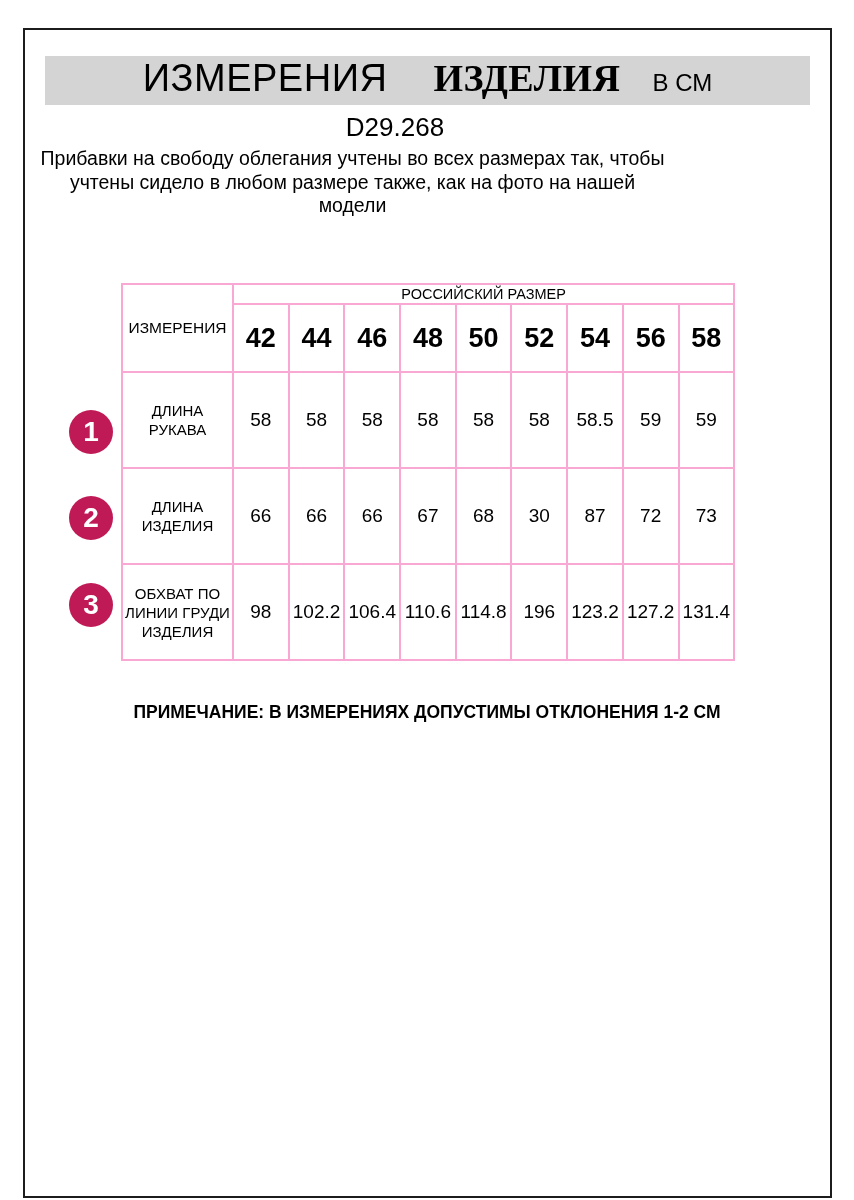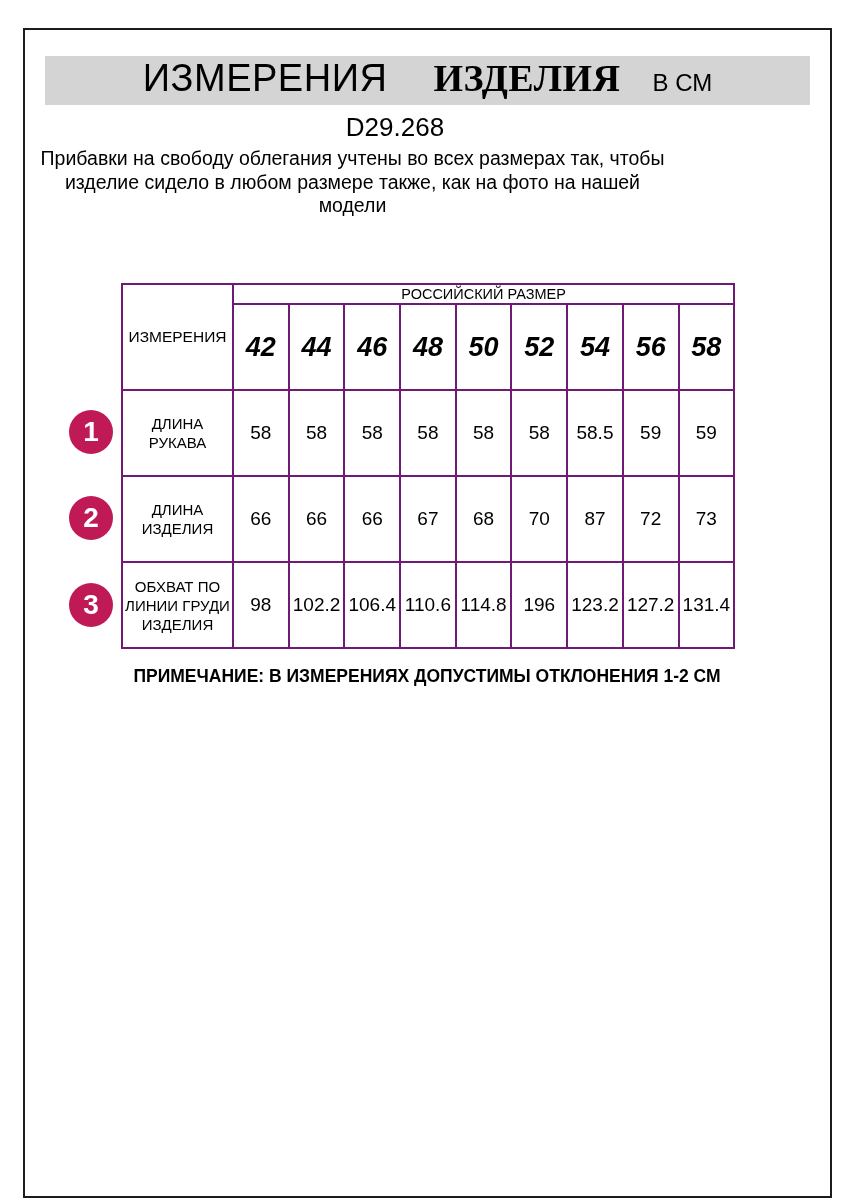--- a/index.html
+++ b/index.html
@@ -28,62 +28,62 @@
   }
   .description {
     position:absolute; left:0; top:147px; width:705px;
     text-align:center; font-size:19.5px; line-height:23.5px;
   }
   table.size-table {
     position:absolute; left:121px; top:283px;
     border-collapse:collapse; table-layout:fixed;
   }
   table.size-table th, table.size-table td {
-    border:2px solid #701a75; text-align:center; vertical-align:middle;
+    border:2px solid #f9a8d4; text-align:center; vertical-align:middle;
     font-weight:400; padding:0;
   }
   col.c-label { width:111px; }
   col.c-size  { width:55.7px; }
   tr.group-row   { height:20px; }
-  tr.size-row    { height:86px;font-style:italic; }
-  tbody tr       { height:86px; }
+  tr.size-row    { height:68px; }
+  tbody tr       { height:96px; }
   .group-head    { font-size:14.5px; }
   tr.size-row th { font-size:27px; font-weight:700; }
   tbody th       { font-size:15px; line-height:19px; padding:0 3px; }
   tbody td       { font-size:19px; }
   .badge {
     position:absolute; left:69px; width:44px; height:44px; border-radius:50%;
     background:var(--accent,#c01a56); color:#ffffff;
     display:flex; align-items:center; justify-content:center;
     font-size:28px; font-weight:700;
   }
   .badge-1 { top:410px; }
   .badge-2 { top:496px; }
   .badge-3 { top:583px; }
   .note {
-    position:absolute; left:0; top:666px; width:854px;
+    position:absolute; left:0; top:702px; width:854px;
     text-align:center; font-size:17.5px; font-weight:700;
   }
 </style>
 </head>
 <body>
 
 <div class="page-border"></div>
 
 <div class="title-banner">
   <span class="title-main">ИЗМЕРЕНИЯ</span>
   <span class="title-emph">ИЗДЕЛИЯ</span>
   <span class="title-units">В СМ</span>
 </div>
 
 <div class="product-code">D29.268</div>
 
 <div class="description">
   <div>Прибавки на свободу облегания учтены во всех размерах так, чтобы</div>
-  <div>изделие сидело в любом размере также, как на фото на нашей</div>
+  <div>учтены сидело в любом размере также, как на фото на нашей</div>
   <div>модели</div>
 </div>
 
 <table class="size-table">
   <colgroup>
     <col class="c-label">
     <col class="c-size">
       <col class="c-size">
       <col class="c-size">
       <col class="c-size">
@@ -123,21 +123,21 @@
         <td>59</td>
         <td>59</td>
       </tr>
       <tr>
         <th>ДЛИНА ИЗДЕЛИЯ</th>
         <td>66</td>
         <td>66</td>
         <td>66</td>
         <td>67</td>
         <td>68</td>
-        <td>70</td>
+        <td>30</td>
         <td>87</td>
         <td>72</td>
         <td>73</td>
       </tr>
       <tr>
         <th>ОБХВАТ ПО ЛИНИИ ГРУДИ ИЗДЕЛИЯ</th>
         <td>98</td>
         <td>102.2</td>
         <td>106.4</td>
         <td>110.6</td>

